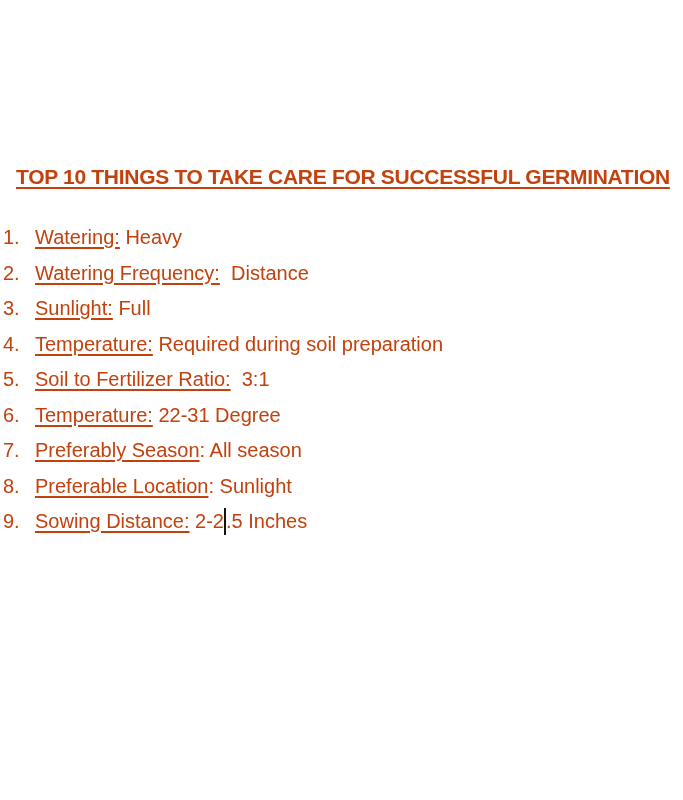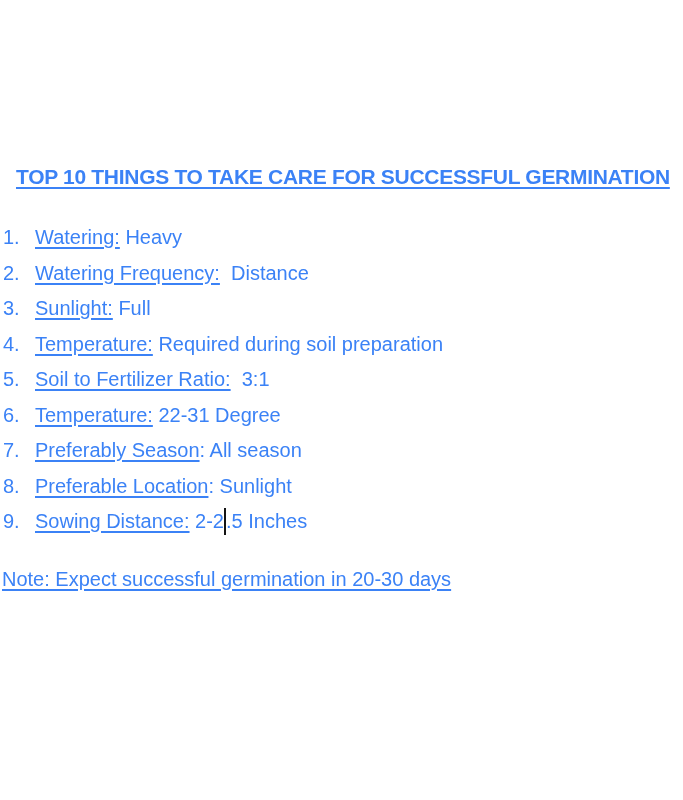--- a/index.html
+++ b/index.html
@@ -4,21 +4,21 @@
 <style>
   * { margin: 0; padding: 0; box-sizing: border-box; }
   html, body { background: #ffffff; }
   .page {
     position: relative;
     width: 683px;
     height: 601px;
     background: #ffffff;
     overflow: hidden;
     font-family: "Liberation Sans", sans-serif;
-    color: #3b82f6;
+    color: #c2410c;
     padding-left: 10px;
   }
   .content {
     position: absolute;
     top: 163px;
     left: 0;
     right: 0;
   }
   .doc-title {
     margin: 0 4px 0 16px;
@@ -119,16 +119,15 @@
       </div>
 
       <div class="row">
         <span class="num">9.</span>
         <span class="item-text"><span class="u">Sowing Distance:</span><span> 2-2</span><span class="caret"></span><span>.5 Inches</span></span>
       </div>
 
 
     </div>
 
-    <div class="note">Note: Expect successful germination in 20-30 days</div>
 
   </div>
 </div>
 
 </body></html>

